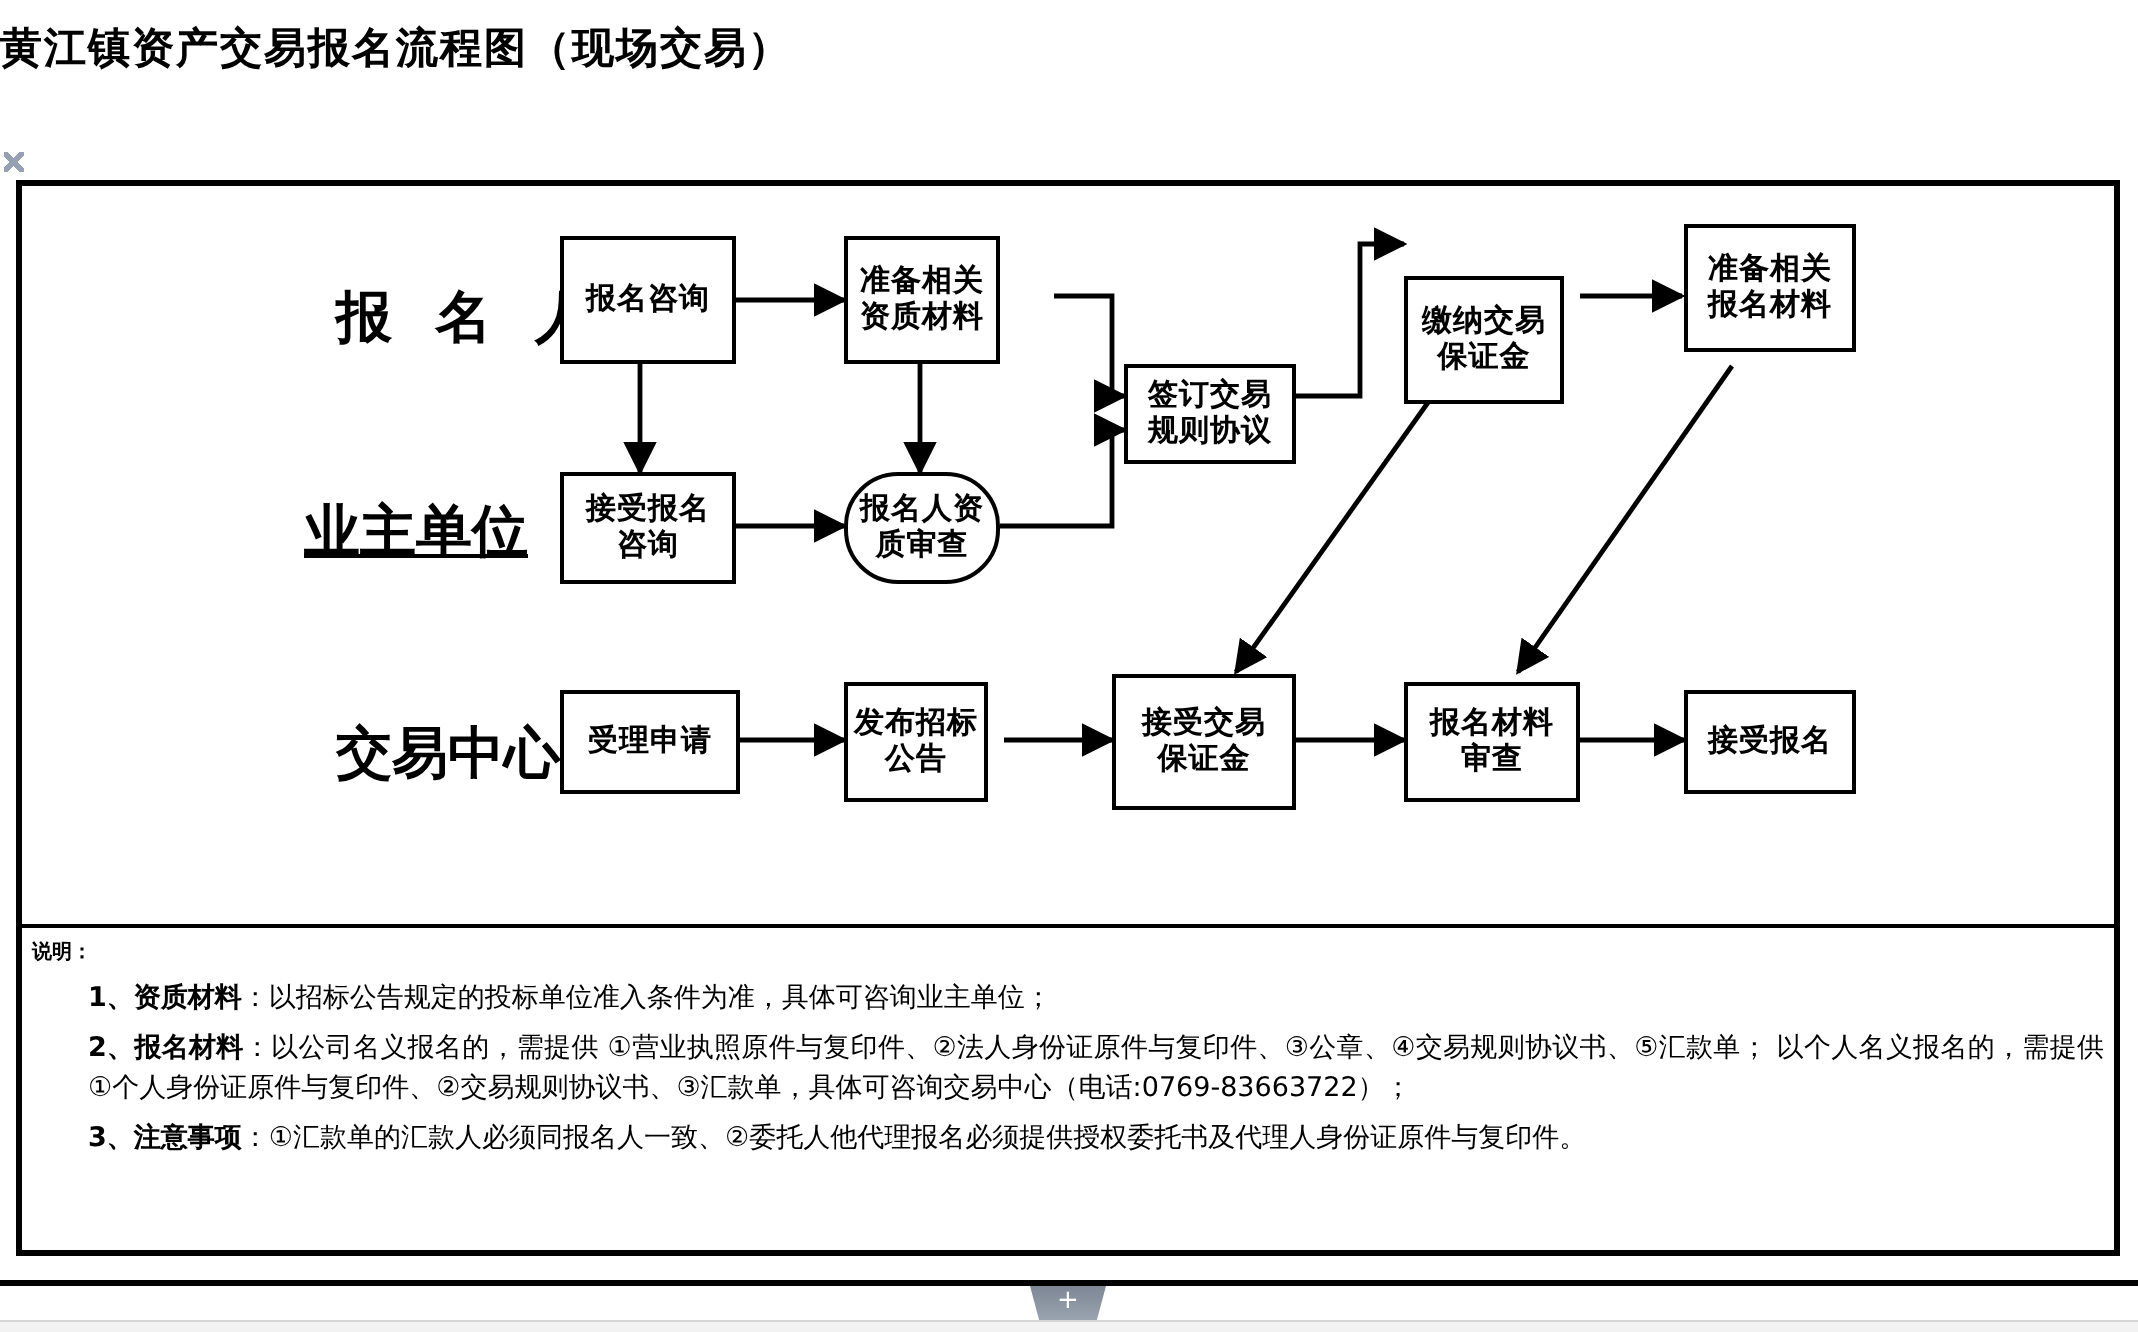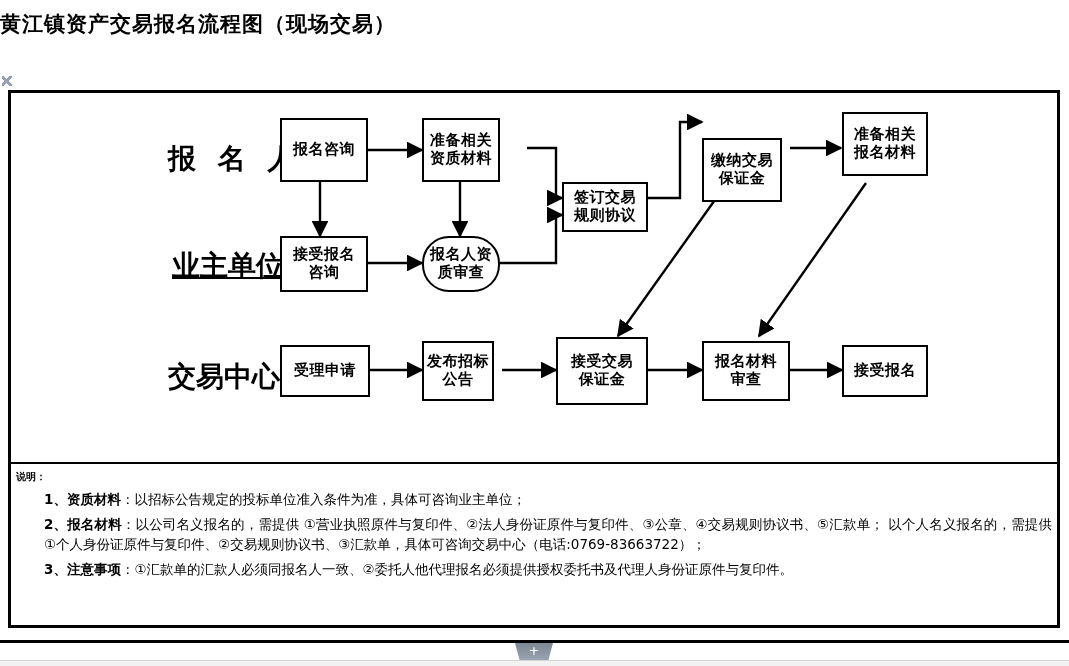--- a/index.html
+++ b/index.html
@@ -134,21 +134,21 @@
 </style>
 </head>
 <body>
 
 <div id="doc-title">黄江镇资产交易报名流程图（现场交易）</div>
 
 <div id="chart-frame"></div>
 <div id="frame-handle"></div>
 
 <div class="lane-label spaced" style="left:168px; top:140px;">报 名 人</div>
-<div class="lane-label uline" style="left:152px; top:247px;margin-left:20px;">业主单位</div>
+<div class="lane-label uline" style="left:152px; top:247px;">业主单位</div>
 <div class="lane-label" style="left:168px; top:358px;">交易中心</div>
 
 <svg id="connectors" viewBox="0 0 1069 666" xmlns="http://www.w3.org/2000/svg">
   <defs>
     <marker id="ah" viewBox="0 0 10 10" refX="9" refY="5" markerWidth="7" markerHeight="7" orient="auto-start-reverse">
       <path d="M 0 0 L 10 5 L 0 10 z" fill="#000"></path>
     </marker>
   </defs>
   <g stroke="#000" stroke-width="2.4" fill="none" marker-end="url(#ah)">
 

